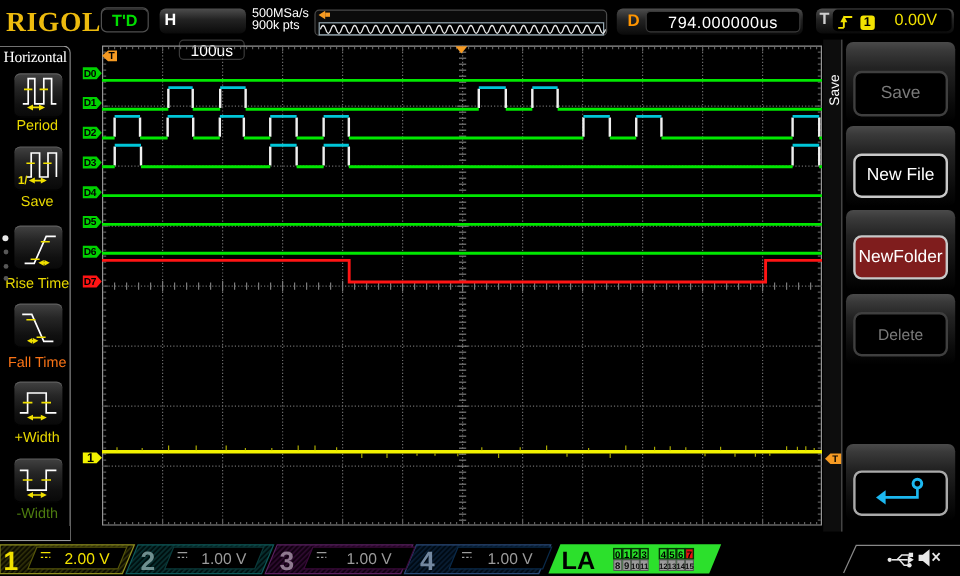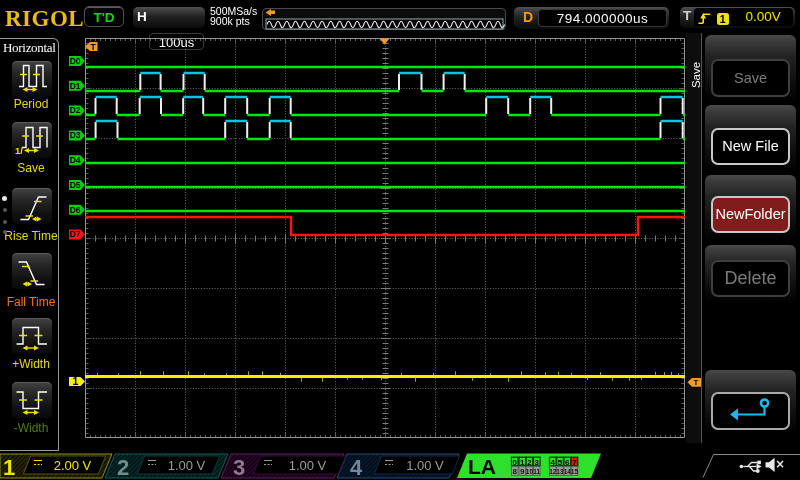--- a/index.html
+++ b/index.html
@@ -97,21 +97,21 @@
 </div>
 <div style="position:absolute;left:705px;top:35px;width:91px;height:67px;border-radius:6px;background:linear-gradient(180deg,#4a4a4a 0,#3a3a3a 10%,#232323 32%,#0b0b0b 75%,#000);"></div>
 <div style="position:absolute;left:705px;top:105px;width:91px;height:67px;border-radius:6px;background:linear-gradient(180deg,#4a4a4a 0,#3a3a3a 10%,#232323 32%,#0b0b0b 75%,#000);"></div>
 <div style="position:absolute;left:705px;top:175px;width:91px;height:67px;border-radius:6px;background:linear-gradient(180deg,#4a4a4a 0,#3a3a3a 10%,#232323 32%,#0b0b0b 75%,#000);"></div>
 <div style="position:absolute;left:705px;top:245px;width:91px;height:59px;border-radius:6px;background:linear-gradient(180deg,#4a4a4a 0,#3a3a3a 10%,#232323 32%,#0b0b0b 75%,#000);"></div>
 <div style="position:absolute;left:705px;top:370px;width:91px;height:63.5px;border-radius:6px;background:linear-gradient(180deg,#4a4a4a 0,#3a3a3a 10%,#232323 32%,#0b0b0b 75%,#000);"></div>
 
 <div style="position:absolute;left:711px;width:79px;border-radius:7px;background:#000;display:flex;align-items:center;justify-content:center;font-size:14.5px;top:59px;height:38px;border:2px solid #3f3f3f;color:#7b7b7b;">Save</div>
 <div style="position:absolute;left:711px;width:79px;border-radius:7px;background:#000;display:flex;align-items:center;justify-content:center;font-size:14.5px;top:127.5px;height:37.5px;border:2px solid #c8c8c8;color:#fff;">New File</div>
 <div style="position:absolute;left:711px;width:79px;border-radius:7px;background:#7f1d1d;display:flex;align-items:center;justify-content:center;font-size:14.5px;top:195.5px;height:37.5px;border:2px solid #c8c8c8;color:#fff;">NewFolder</div>
-<div style="position:absolute;left:711px;width:79px;border-radius:7px;background:#000;display:flex;align-items:center;justify-content:center;font-size:18px;top:260px;height:37px;border:2px solid #3f3f3f;color:#7b7b7b;">Delete</div>
+<div style="position:absolute;left:711px;width:79px;border-radius:7px;background:#000;display:flex;align-items:center;justify-content:center;font-size:13px;top:260px;height:37px;border:2px solid #3f3f3f;color:#7b7b7b;">Delete</div>
 <div style="position:absolute;left:711px;width:79px;border-radius:7px;background:#000;display:flex;align-items:center;justify-content:center;font-size:14.5px;top:392px;height:38px;border:2px solid #aaa;">
 <svg width="75" height="34" viewBox="0 0 75 34">
 <path d="M24 20.5H51.5V13" stroke="#1cb8f0" stroke-width="2.2" fill="none"></path>
 <polygon points="17,20.5 25,14.5 25,26.5" fill="#1cb8f0"></polygon>
 <circle cx="51.5" cy="9" r="3.6" stroke="#1cb8f0" stroke-width="2.5" fill="none"></circle>
 </svg>
   </div>
 
 <svg width="800" height="480" viewBox="0 0 800 480" style="position:absolute;left:0;top:0" font-family="'Liberation Sans',sans-serif">
     <path d="M85.5 38.5H684.5V437.5H85.5Z" fill="none" stroke="#959595" stroke-width="1"></path>

